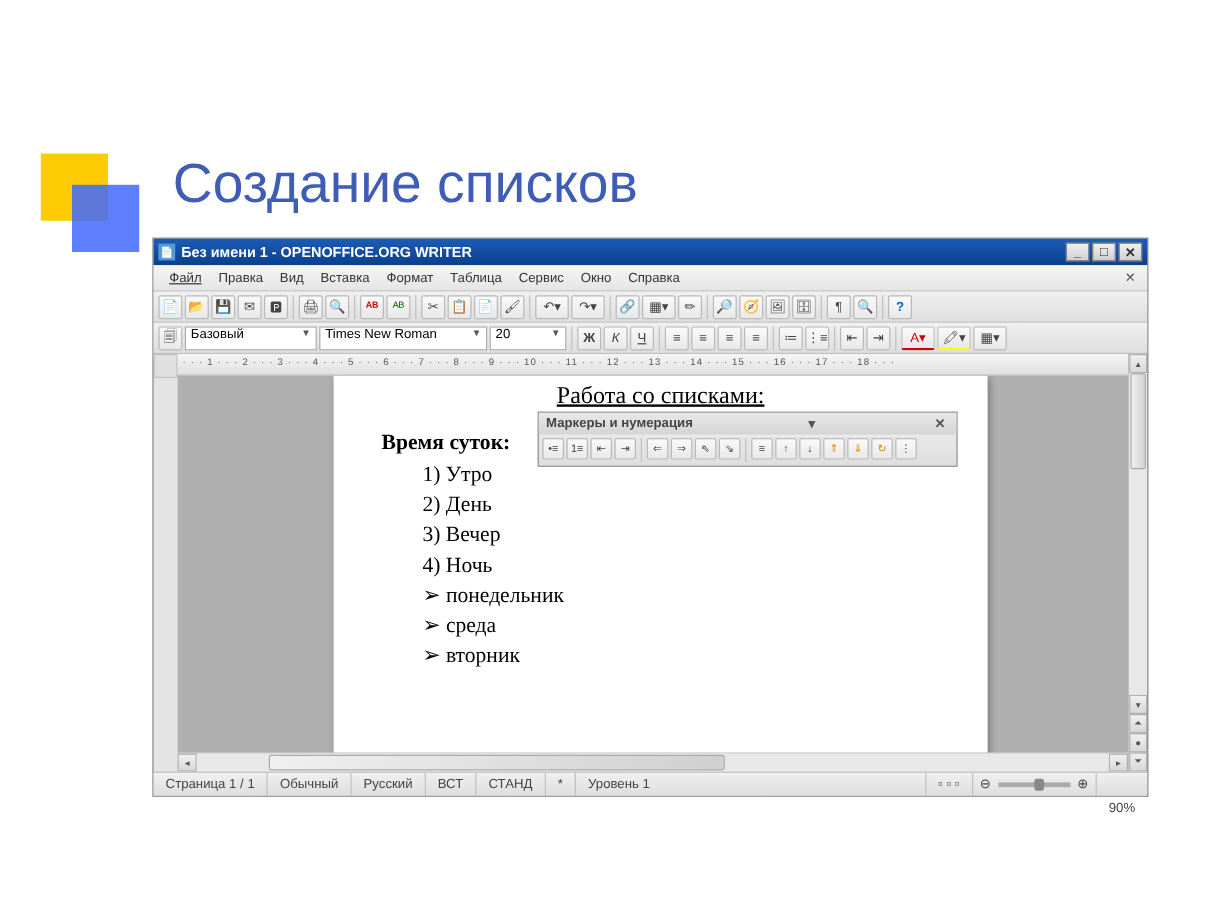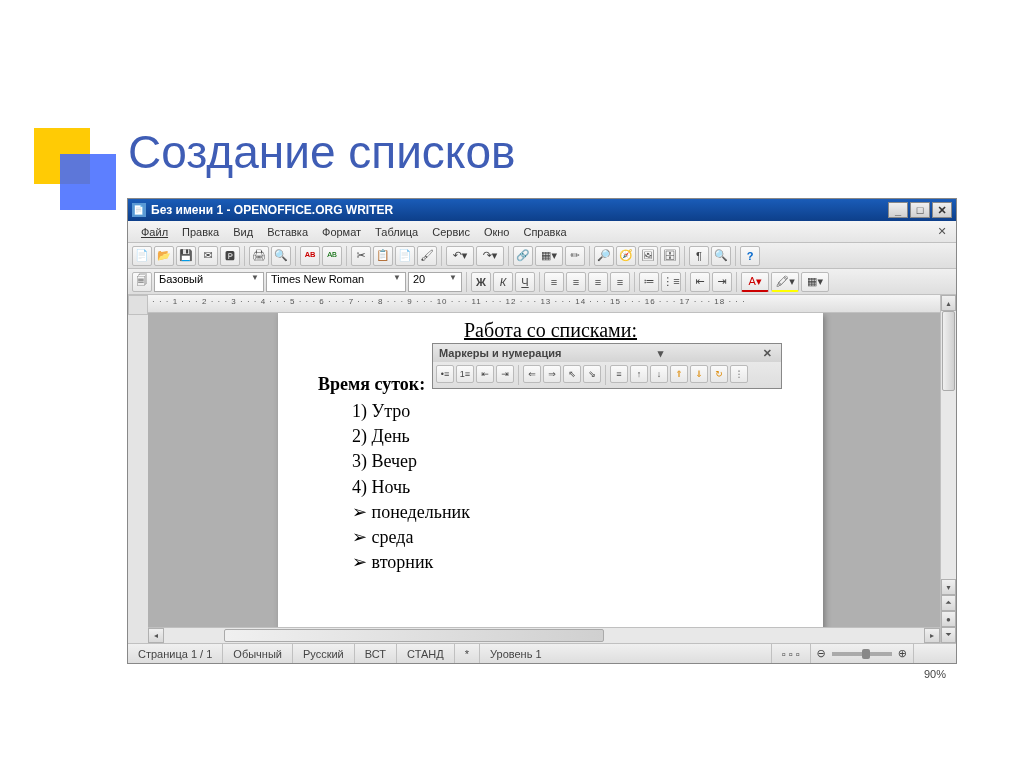--- a/index.html
+++ b/index.html
@@ -2,21 +2,21 @@
 <html><head>
 <meta charset="utf-8">
 <style>
   * { box-sizing: border-box; margin: 0; padding: 0; }
   html, body { width: 1024px; height: 768px; background: #fff; font-family: Arial, sans-serif; overflow: hidden; }
   
   .deco { position: absolute; }
   .deco-yellow { top: 128px; left: 34px; width: 56px; height: 56px; background: #ffcb05; }
   .deco-blue { top: 154px; left: 60px; width: 56px; height: 56px; background: #4169ff; opacity: 0.85; }
   
-  .slide-title { position: absolute; top: 125px; left: 128px; font-size: 46px; color: #3f5db5; font-weight: normal; font-family: Verdana, sans-serif; }
+  .slide-title { position: absolute; top: 125px; left: 144px; font-size: 46px; color: #3f5db5; font-weight: normal; font-family: Verdana, sans-serif; }
   
   .app-window { position: absolute; top: 198px; left: 127px; width: 830px; height: 466px; background: #e4e4e4; border: 1px solid #888; display: flex; flex-direction: column; font-size: 11px; }
   
   .titlebar { height: 22px; background: linear-gradient(to bottom, #1a5cb8, #0d3f8a); display: flex; align-items: center; padding: 0 4px; color: #fff; font-size: 12px; font-weight: bold; }
   .titlebar-icon { width: 14px; height: 14px; background: #5a99d4; margin-right: 5px; display: flex; align-items: center; justify-content: center; font-size: 9px; }
   .titlebar-controls { margin-left: auto; display: flex; gap: 2px; }
   .tctrl { width: 20px; height: 16px; background: linear-gradient(#f0f0f0, #d0d0d0); border: 1px solid #888; display: flex; align-items: center; justify-content: center; font-size: 11px; color: #333; font-weight: bold; cursor: pointer; }
   
   .menubar { height: 22px; background: linear-gradient(#f5f5f5, #e5e5e5); display: flex; align-items: center; padding: 0 6px; border-bottom: 1px solid #c0c0c0; }
   .menu-item { padding: 3px 7px; cursor: pointer; color: #333; }
@@ -33,27 +33,27 @@
   .workspace { flex: 1; display: flex; overflow: hidden; }
   .vruler { width: 20px; background: linear-gradient(to right, #f0f0f0, #e0e0e0); border-right: 1px solid #c0c0c0; position: relative; font-size: 8px; color: #555; writing-mode: vertical-rl; overflow: hidden; }
   .vruler-corner { width: 20px; height: 20px; background: #e0e0e0; border: 1px solid #c0c0c0; }
   
   .main-col { flex: 1; display: flex; flex-direction: column; }
   .hruler { height: 18px; background: linear-gradient(#f5f5f5, #e0e0e0); border-bottom: 1px solid #c0c0c0; font-size: 8px; color: #555; padding: 2px 4px; overflow: hidden; white-space: nowrap; letter-spacing: 1px; }
   
   .canvas { flex: 1; background: #b0b0b0; overflow: hidden; position: relative; }
   .page { position: absolute; top: 0px; left: 130px; width: 545px; height: 740px; background: #fff; box-shadow: 2px 2px 6px rgba(0,0,0,0.3); padding: 0px 40px; }
   
-  .doc-title { text-align: center; font-size: 20px; font-family: 'Times New Roman', serif; color: #000; text-decoration: underline; margin-bottom: 32px; margin-top: 6px; }
+  .doc-title { text-align: center; font-size: 20px; font-family: 'Times New Roman', serif; color: #000; text-decoration: underline; margin-bottom: 16px; margin-top: 6px; }
   .doc-heading { font-size: 18px; font-family: 'Times New Roman', serif; font-weight: bold; color: #000; margin-top: 14px; margin-bottom: 4px; }
   .doc-list { margin-left: 34px; font-size: 18px; font-family: 'Times New Roman', serif; color: #000; }
   .doc-list div { line-height: 1.4; }
   .bullet::before { content: "➢ "; }
   
-  .float-toolbar { position: absolute; top: 30px; left: 284px; width: 350px; background: linear-gradient(#f0f0f0, #dedede); border: 1px solid #888; }
+  .float-toolbar { position: absolute; top: 30px; left: 300px; width: 350px; background: linear-gradient(#f0f0f0, #dedede); border: 1px solid #888; }
   .float-title { height: 18px; background: linear-gradient(#e8e8e8, #d4d4d4); padding: 2px 6px; font-size: 11px; font-weight: bold; color: #444; display: flex; align-items: center; }
   .float-title .fclose { margin-left: auto; cursor: pointer; color: #555; padding: 0 3px; }
   .float-body { padding: 3px; display: flex; gap: 2px; flex-wrap: wrap; }
   .float-body .tbtn { width: 18px; height: 18px; font-size: 9px; }
   
   .vscroll { width: 16px; background: linear-gradient(to right, #ececec, #d8d8d8); border-left: 1px solid #c0c0c0; display: flex; flex-direction: column; }
   .sarrow { height: 16px; background: linear-gradient(#f0f0f0, #d8d8d8); border: 1px solid #b0b0b0; display: flex; align-items: center; justify-content: center; font-size: 8px; color: #555; cursor: pointer; }
   .strack { flex: 1; background: #e8e8e8; position: relative; }
   .sthumb { position: absolute; left: 1px; right: 1px; top: 0; height: 80px; background: linear-gradient(to right, #f0f0f0, #d0d0d0); border: 1px solid #aaa; border-radius: 2px; cursor: pointer; }
   .sgroup { display: flex; flex-direction: column; }
@@ -140,21 +140,21 @@
   <div class="toolbar">
     <div class="tbtn">🗐</div>
     <div class="dropdown" style="width:110px;">
       <span>Базовый</span>
         <span class="arrow">▼</span>
     </div>
     <div class="dropdown" style="width:140px;">
       <span>Times New Roman</span>
         <span class="arrow">▼</span>
     </div>
-    <div class="dropdown" style="width:54px;">
+    <div class="dropdown" style="width:64px;">
       <span>20</span>
         <span class="arrow">▼</span>
     </div>
     <div class="sep"></div>
     <div class="tbtn">
         <b>Ж</b>
       </div>
     <div class="tbtn">
         <i>К</i>
       </div>

